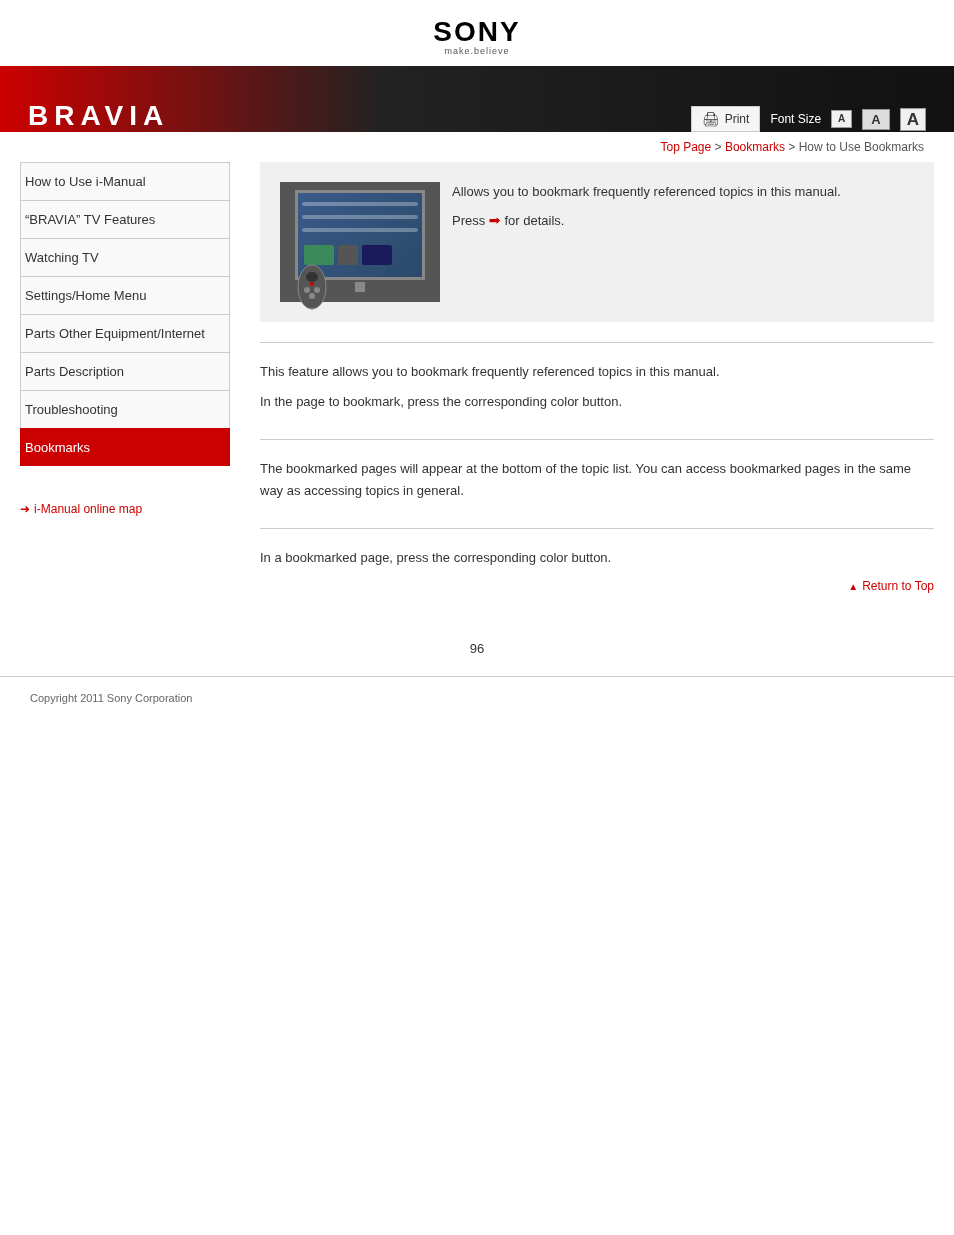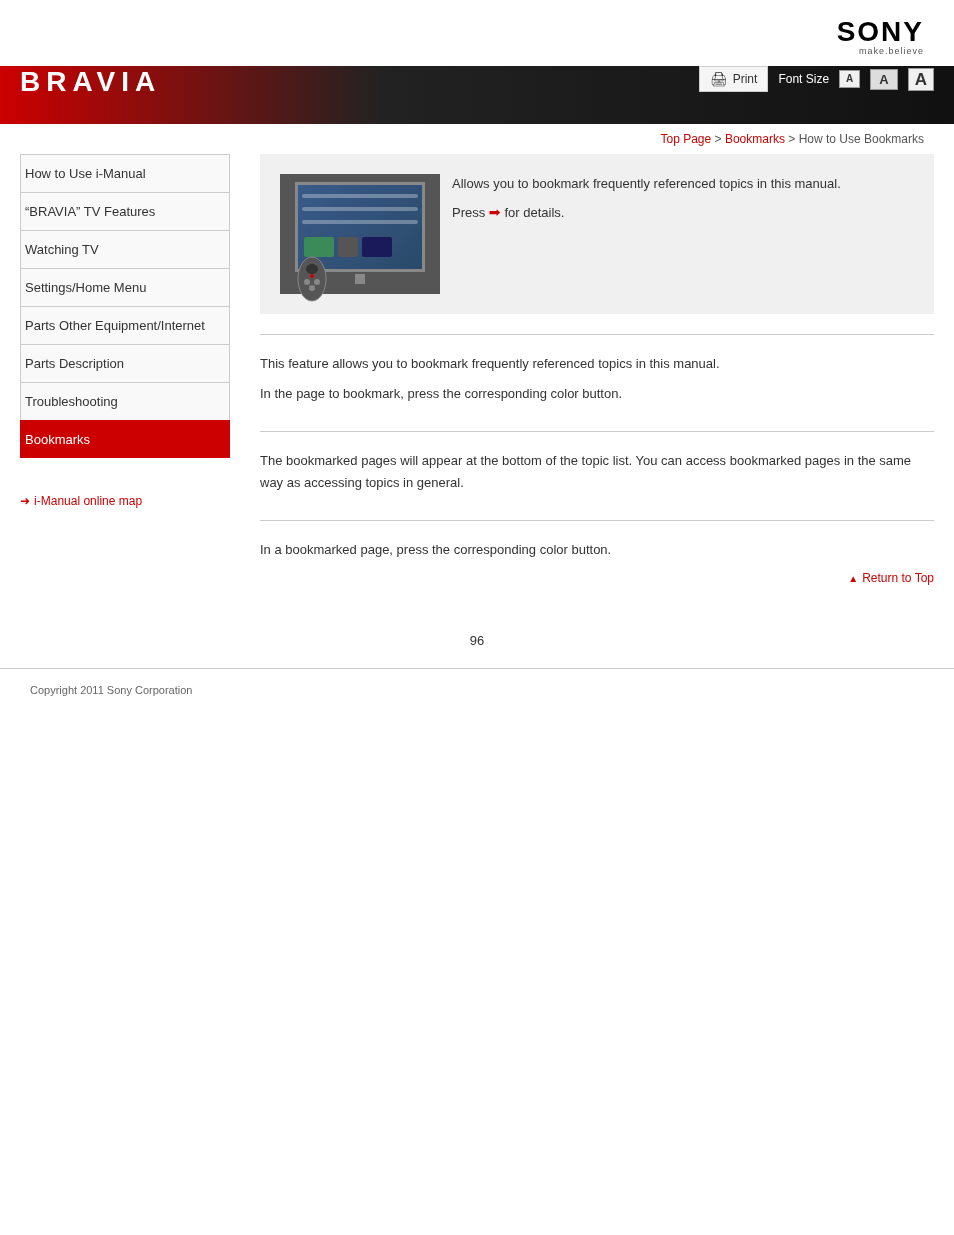--- a/index.html
+++ b/index.html
@@ -1,28 +1,28 @@
 <!DOCTYPE html>
 <html><head>
   <meta charset="utf-8">
   <style>
     * { margin: 0; padding: 0; box-sizing: border-box; }
     body { font-family: Arial, Helvetica, sans-serif; font-size: 13px; color: #333; background: #fff; width: 954px; }
 
     
     .header { padding: 18px 30px 10px 30px; }
-    .sony-logo { display: flex; flex-direction: column; align-items: flex-end; }
+    .sony-logo { display: flex; flex-direction: column; align-items: center; }
     .sony-text { font-size: 28px; font-weight: 900; letter-spacing: 2px; color: #000; line-height: 1; }
     .sony-tagline { font-size: 9px; color: #555; letter-spacing: 1px; }
 
     
     .banner {
       background: linear-gradient(to right, #c00 0%, #222 40%, #111 100%);
-      display: flex; align-items: flex-start; justify-content: space-between;
-      padding: 0 20px; height: 58px;
+      display: flex; align-items: flex-end; justify-content: space-between;
+      padding: 0 28px; height: 66px;
       margin: 0 0 0 0;
     }
     .banner-title {
       color: #fff; font-size: 28px; font-weight: bold; letter-spacing: 6px;
       font-family: 'Arial Black', Arial, sans-serif;
     }
     .banner-controls { display: flex; align-items: center; gap: 10px; }
     .print-btn {
       display: flex; align-items: center; gap: 5px;
       border: 1px solid #ccc; background: #f5f5f5;

